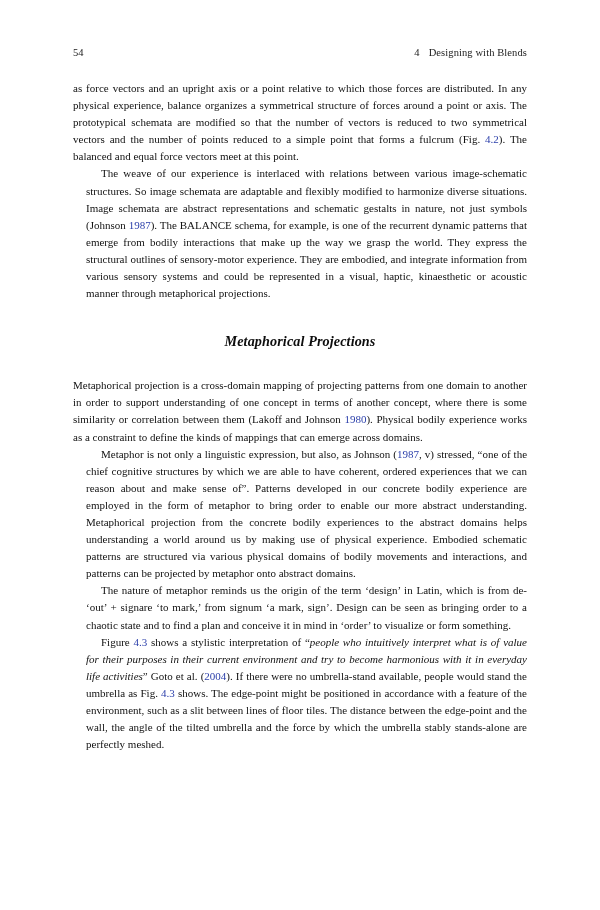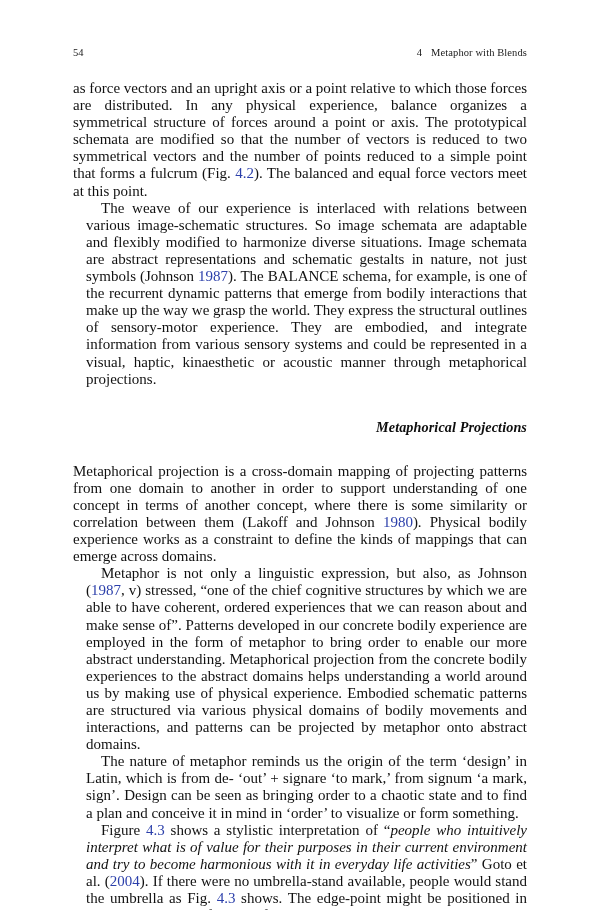--- a/index.html
+++ b/index.html
@@ -52,40 +52,40 @@
   
   .body-col {
     position: absolute;
     top: 80px;
     left: 73px;
     width: 454px;
   }
 
   p.para {
     margin: 0;
-    font-size: 15px;
+    font-size: 11px;
     line-height: 17.1px;
     text-align: justify;
     text-justify: inter-word;
     color: #111111;
     hyphens: none;
   }
   p.indent {
     text-indent: 15px;
     margin-left: 13px;
   }
 
   .sec-heading {
     margin: 0;
     font-size: 14.2px;
     line-height: 18px;
     font-weight: bold;
     font-style: italic;
     color: #0d0d0d;
-    text-align: right;
+    text-align: center;
     letter-spacing: 0.1px;
   }
 
   .spacer-before-heading { height: 30px; }
   .spacer-after-heading  { height: 27px; }
   .para-block + .para-block { margin-top: 0; }
 
   a.ref, .ref {
     color: #2b3faa;
     text-decoration: none;
@@ -96,21 +96,21 @@
 </style>
 </head>
 <body>
 
 <div class="page">
 
   <div class="running-head">
     <span class="folio">54</span>
     <span class="head-right">
       <span class="chapter-num">4</span>
-      <span class="chapter-title">Metaphor with Blends</span>
+      <span class="chapter-title">Designing with Blends</span>
     </span>
   </div>
 
   <div class="body-col">
 
     <div class="para-block">
       <p class="para"><span>as force vectors and an upright axis or a point relative to which those forces are distributed. In any physical experience, balance organizes a symmetrical structure of forces around a point or axis. The prototypical schemata are modified so that the number of vectors is reduced to two symmetrical vectors and the number of points reduced to a simple point that forms a fulcrum (Fig. </span><span class="ref" style="color: rgb(43, 63, 170);">4.2</span><span>). The balanced and equal force vectors meet at this point.</span></p>
     </div>
 
     <div class="para-block">

